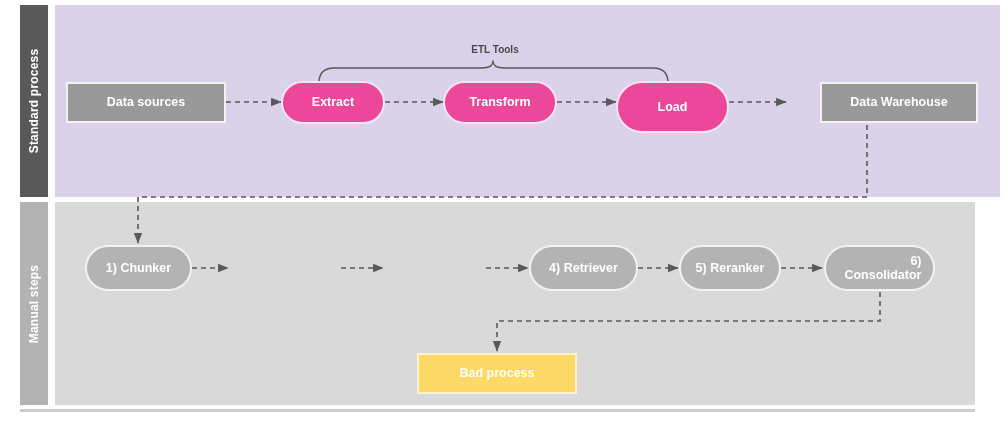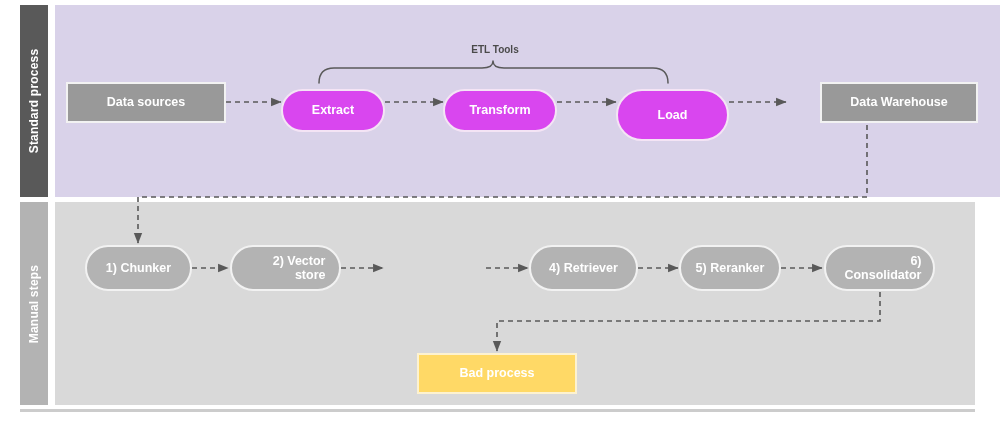--- a/index.html
+++ b/index.html
@@ -85,21 +85,21 @@
     border: 2px solid #f2f2f2;
     z-index: 5;
   }
   .node.rect {
     border-radius: 0;
   }
   .node.pill {
     border-radius: 999px;
   }
   .node.gray   { background: #999999; }
-  .node.pink   { background: #d946ef; border-color: #f4e4f5; margin-top: 8px; }
+  .node.pink   { background: #ec4899; border-color: #f4e4f5; }
   .node.pillgray { background: #b3b3b3; }
   .node.yellow { background: #ffd966; border-color: #fdf2d0; }
 
   
   #etl-label {
     position: absolute;
     left: 420px;
     top: 44px;
     width: 150px;
     text-align: center;
@@ -182,23 +182,20 @@
   </div>
 
   <div class="node rect gray" style="left:788px; top:82px; width:158px; height:41px;margin-left:32px;">
     <span>Data Warehouse</span>
   </div>
 
   <div class="node pill pillgray" style="left:85px;  top:245px; width:107px; height:46px;">
     <span>1) Chunker</span>
   </div>
 
-  <div class="node pill pillgray" style="left:230px; top:245px; width:111px; height:46px;">
-    <span style="max-width:80px;">2) Vector store</span>
-  </div>
 
 
   <div class="node pill pillgray" style="left:529px; top:245px; width:109px; height:46px;">
     <span>4) Retriever</span>
   </div>
 
   <div class="node pill pillgray" style="left:679px; top:245px; width:102px; height:46px;">
     <span>5) Reranker</span>
   </div>
 

